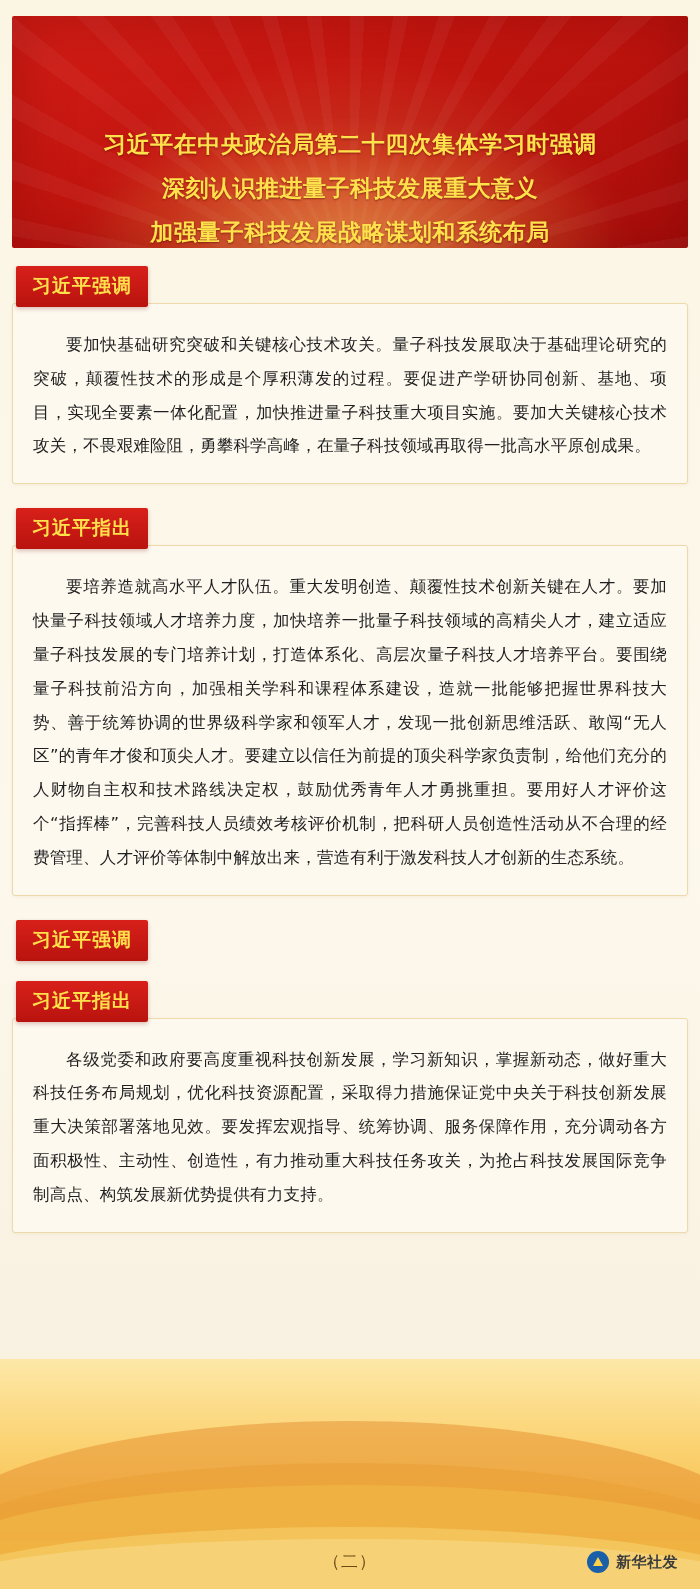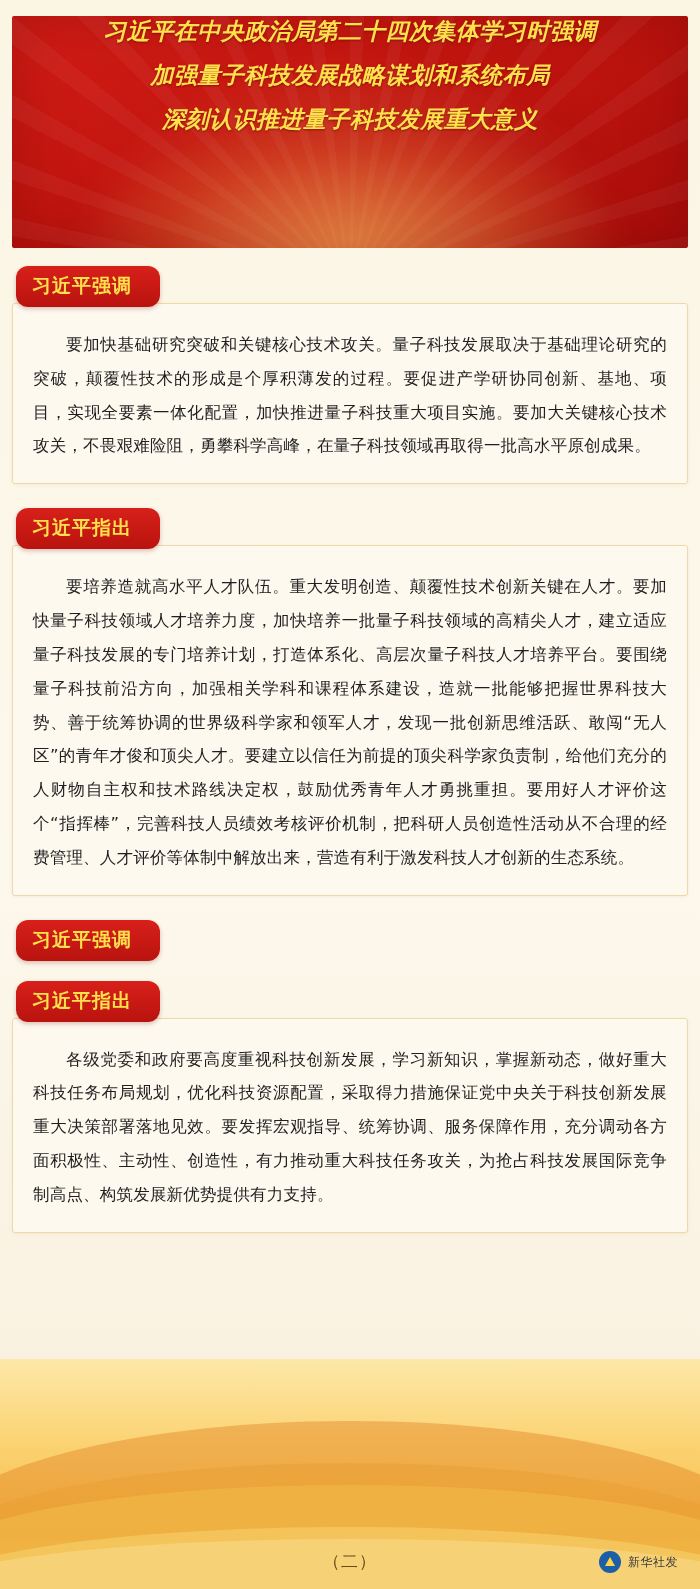--- a/index.html
+++ b/index.html
@@ -51,25 +51,24 @@
     height: 240px;
     border-radius: 50%;
     background: radial-gradient(ellipse at center, rgba(255,190,90,0.45) 0%, rgba(255,150,50,0.12) 50%, rgba(255,140,40,0) 72%);
   }
   .banner-inner {
     position: relative;
     height: 100%;
     display: flex;
     flex-direction: column;
     align-items: center;
-    justify-content: flex-start;
+    justify-content: flex-end;
     gap: 13px;
     padding: 0 24px;
     box-sizing: border-box;
-    font-style: italic;
   }
   .banner-line {
     color: #ffe14c;
     font-size: 23.5px;
     font-weight: bold;
     letter-spacing: 0.5px;
     text-align: center;
     white-space: nowrap;
     text-shadow: 0 1px 2px rgba(90,0,0,0.55);
   }
@@ -85,27 +84,27 @@
   }
   .section {
     position: relative;
     margin-bottom: 20px;
   }
   .tag {
     position: relative;
     z-index: 3;
     display: inline-block;
     margin-left: 4px;
-    padding: 7px 28px 8px 16px;
+    padding: 7px 16px 8px 16px;
     background: linear-gradient(180deg, #d8201a 0%, #b9130e 100%);
     color: #ffe14c;
     font-size: 19px;
     font-weight: bold;
     letter-spacing: 1px;
-    border-radius: 12px;
+    border-radius: 2px;
     box-shadow: 0 2px 4px rgba(120,20,10,0.25);
   }
   .panel {
     position: relative;
     top: -4px;
     background: #fdf9ef;
     border: 1px solid #edd9ab;
     border-radius: 3px;
     padding: 24px 20px 20px 20px;
     box-shadow: 0 1px 3px rgba(180,140,70,0.10);
@@ -184,36 +183,37 @@
     top: 50%;
     width: 0;
     height: 0;
     transform: translate(-50%,-55%);
     border-left: 5px solid transparent;
     border-right: 5px solid transparent;
     border-bottom: 9px solid #ffd24a;
   }
   .credit-text {
     color: #3c3c3c;
-    font-size: 12px;
+    font-size: 15px;
     letter-spacing: 0.5px;
+    font-weight: bold;
   }
 </style>
 </head>
 <body>
 
 <div class="page">
 
   <div class="banner">
     <div class="rays"></div>
     <div class="glow"></div>
     <div class="banner-inner">
       <div class="banner-line l1">习近平在中央政治局第二十四次集体学习时强调</div>
+      <div class="banner-line l2">深刻认识推进量子科技发展重大意义</div>
       <div class="banner-line l3">加强量子科技发展战略谋划和系统布局</div>
-      <div class="banner-line l2">深刻认识推进量子科技发展重大意义</div>
     </div>
   </div>
 
   <div class="sections">
 
     <div class="section">
       <div class="tag">习近平强调</div>
       <div class="panel">
         <p>要加快基础研究突破和关键核心技术攻关。量子科技发展取决于基础理论研究的突破，颠覆性技术的形成是个厚积薄发的过程。要促进产学研协同创新、基地、项目，实现全要素一体化配置，加快推进量子科技重大项目实施。要加大关键核心技术攻关，不畏艰难险阻，勇攀科学高峰，在量子科技领域再取得一批高水平原创成果。</p>
       </div>

